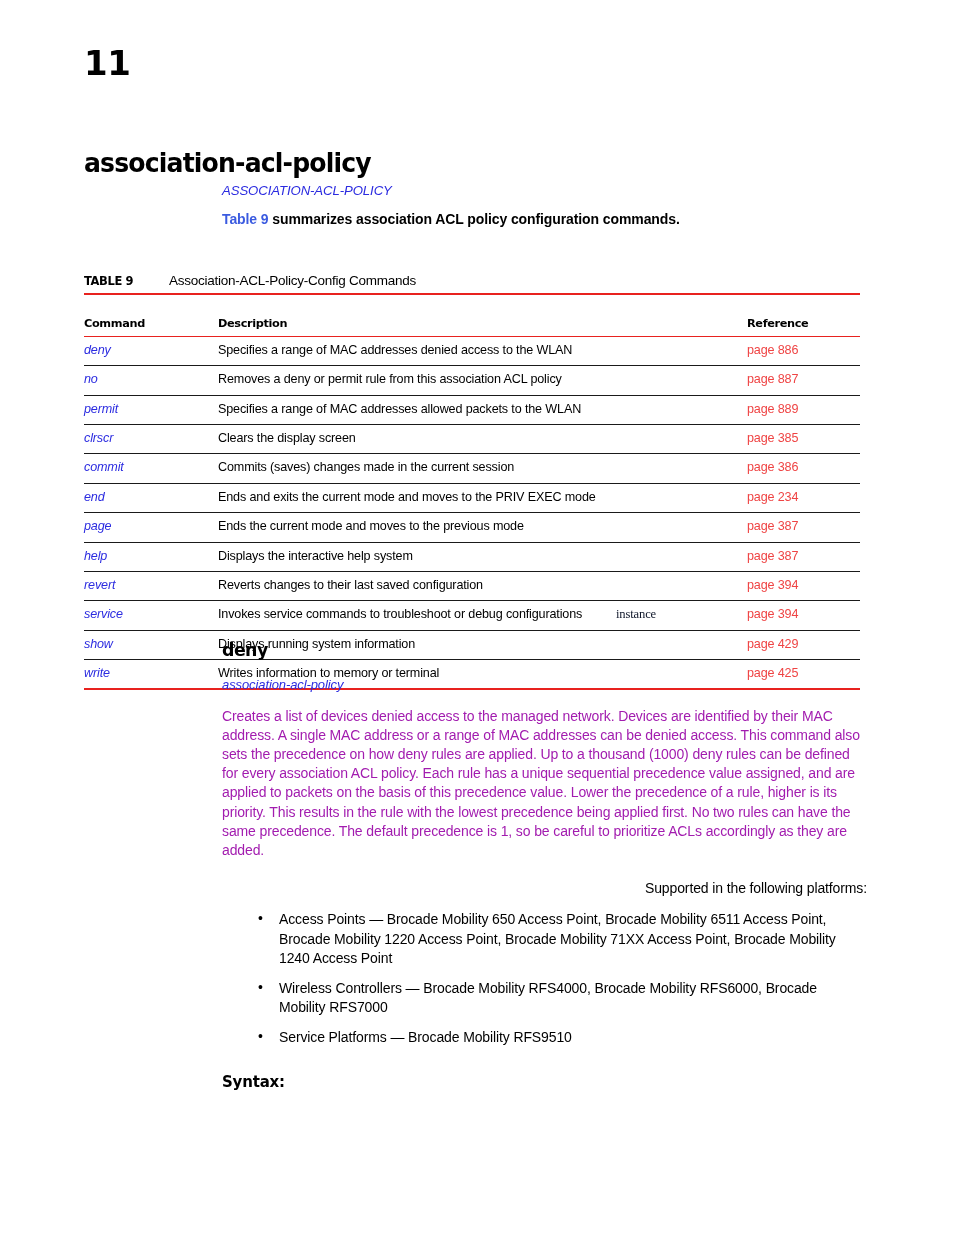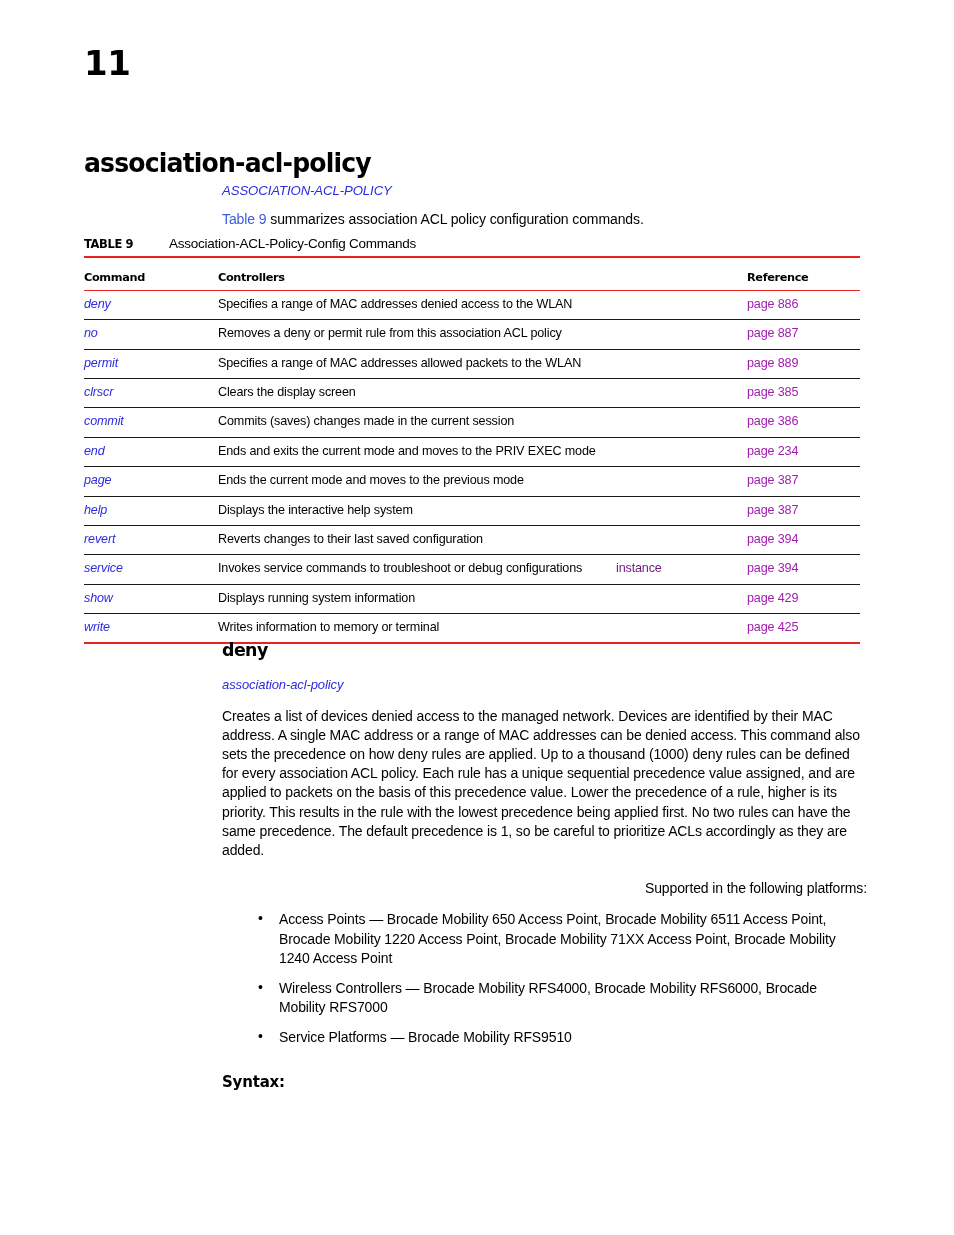--- a/index.html
+++ b/index.html
@@ -91,38 +91,39 @@
     font-size: 12.5px;
     letter-spacing: -0.4px;
     width: 85px;
     flex: none;
     transform: scaleX(0.92);
     transform-origin: left center;
   }
   .table-caption .cap-text {
     font-size: 13.5px;
     letter-spacing: -0.25px;
+    margin-top: 37px;
   }
 
   table.cmd-table {
     width: 776px;
     border-collapse: collapse;
     table-layout: fixed;
   }
   table.cmd-table col.c-cmd  { width: 134px; }
   table.cmd-table col.c-desc { width: 529px; }
   table.cmd-table col.c-ref  { width: 113px; }
 
   table.cmd-table thead th {
     font-family: "DejaVu Sans", sans-serif;
     font-size: 11.3px;
     font-weight: 700;
     text-align: left;
     letter-spacing: -0.35px;
-    padding: 13px 0 6px 0;
+    padding: 22px 0 6px 0;
     border-top: 2.1px solid #e8221f;
     border-bottom: 1.6px solid #e8221f;
     vertical-align: bottom;
     transform-origin: left center;
   }
 
   table.cmd-table tbody td {
     font-size: 12.6px;
     letter-spacing: -0.15px;
     padding: 6px 0 7px 0;
@@ -136,31 +137,32 @@
   td.cmd-cell {
     font-style: italic;
     color: #2b2be0;
     font-size: 12.8px;
   }
   td.desc-cell {
     color: #000;
     position: relative;
   }
   td.ref-cell {
-    color: #a21caf;
+    color: #ef4444;
     font-size: 12.8px;
     margin-top: 32px;
   }
   .inline-note {
     position: absolute;
     left: 398px;
     top: 6px;
-    color: #701a75;
+    color: #0f172a;
     font-size: 12.6px;
     white-space: nowrap;
+    font-family: Liberation Serif, serif;
   }
 
   
   .deny-sec {
     position: absolute;
     left: 222px;
     top: 641px;
     width: 645px;
   }
   .sec-heading {
@@ -177,21 +179,21 @@
     margin-top: 17px;
     font-size: 13px;
     font-style: italic;
     color: #2b2be0;
     letter-spacing: -0.1px;
   }
   .para {
     margin-top: 15px;
     font-size: 14px;
     line-height: 19.2px;
-    color: #000000;
+    color: #a21caf;
     letter-spacing: -0.12px;
     text-align: left;
   }
   .lead-in {
     margin-top: 19px;
     font-size: 14px;
     line-height: 19.2px;
     letter-spacing: -0.12px;
     text-align: right;
   }
@@ -230,40 +232,40 @@
 <div id="page">
 
   <div class="chapter-number">11</div>
 
   <h1 class="page-title">association-acl-policy</h1>
 
   <div class="body-col" style="top:183px;">
     <div class="xref-italic">ASSOCIATION-ACL-POLICY</div>
   </div>
 
-  <div class="body-col" style="top:210px;">
+  <div class="body-col" style="top:210px;font-weight:bold;">
     <span class="intro-line"><span class="link-blue">Table 9</span><span> summarizes association ACL policy configuration commands.</span></span>
   </div>
 
   <div class="table-wrap">
     <div class="table-caption">
       <span class="cap-label">TABLE 9</span>
       <span class="cap-text">Association-ACL-Policy-Config Commands</span>
     </div>
 
     <table class="cmd-table">
       <colgroup>
         <col class="c-cmd">
           <col class="c-desc">
           <col class="c-ref">
       </colgroup>
       <thead>
         <tr>
           <th>Command</th>
-          <th>Controllers</th>
+          <th>Description</th>
           <th>Reference</th>
         </tr>
       </thead>
       <tbody id="table-body">
           <tr>
             <td class="cmd-cell">deny</td>
             <td class="desc-cell"><span>Specifies a range of MAC addresses denied access to the WLAN</span></td>
             <td class="ref-cell">page 886</td>
           </tr>
           <tr>

